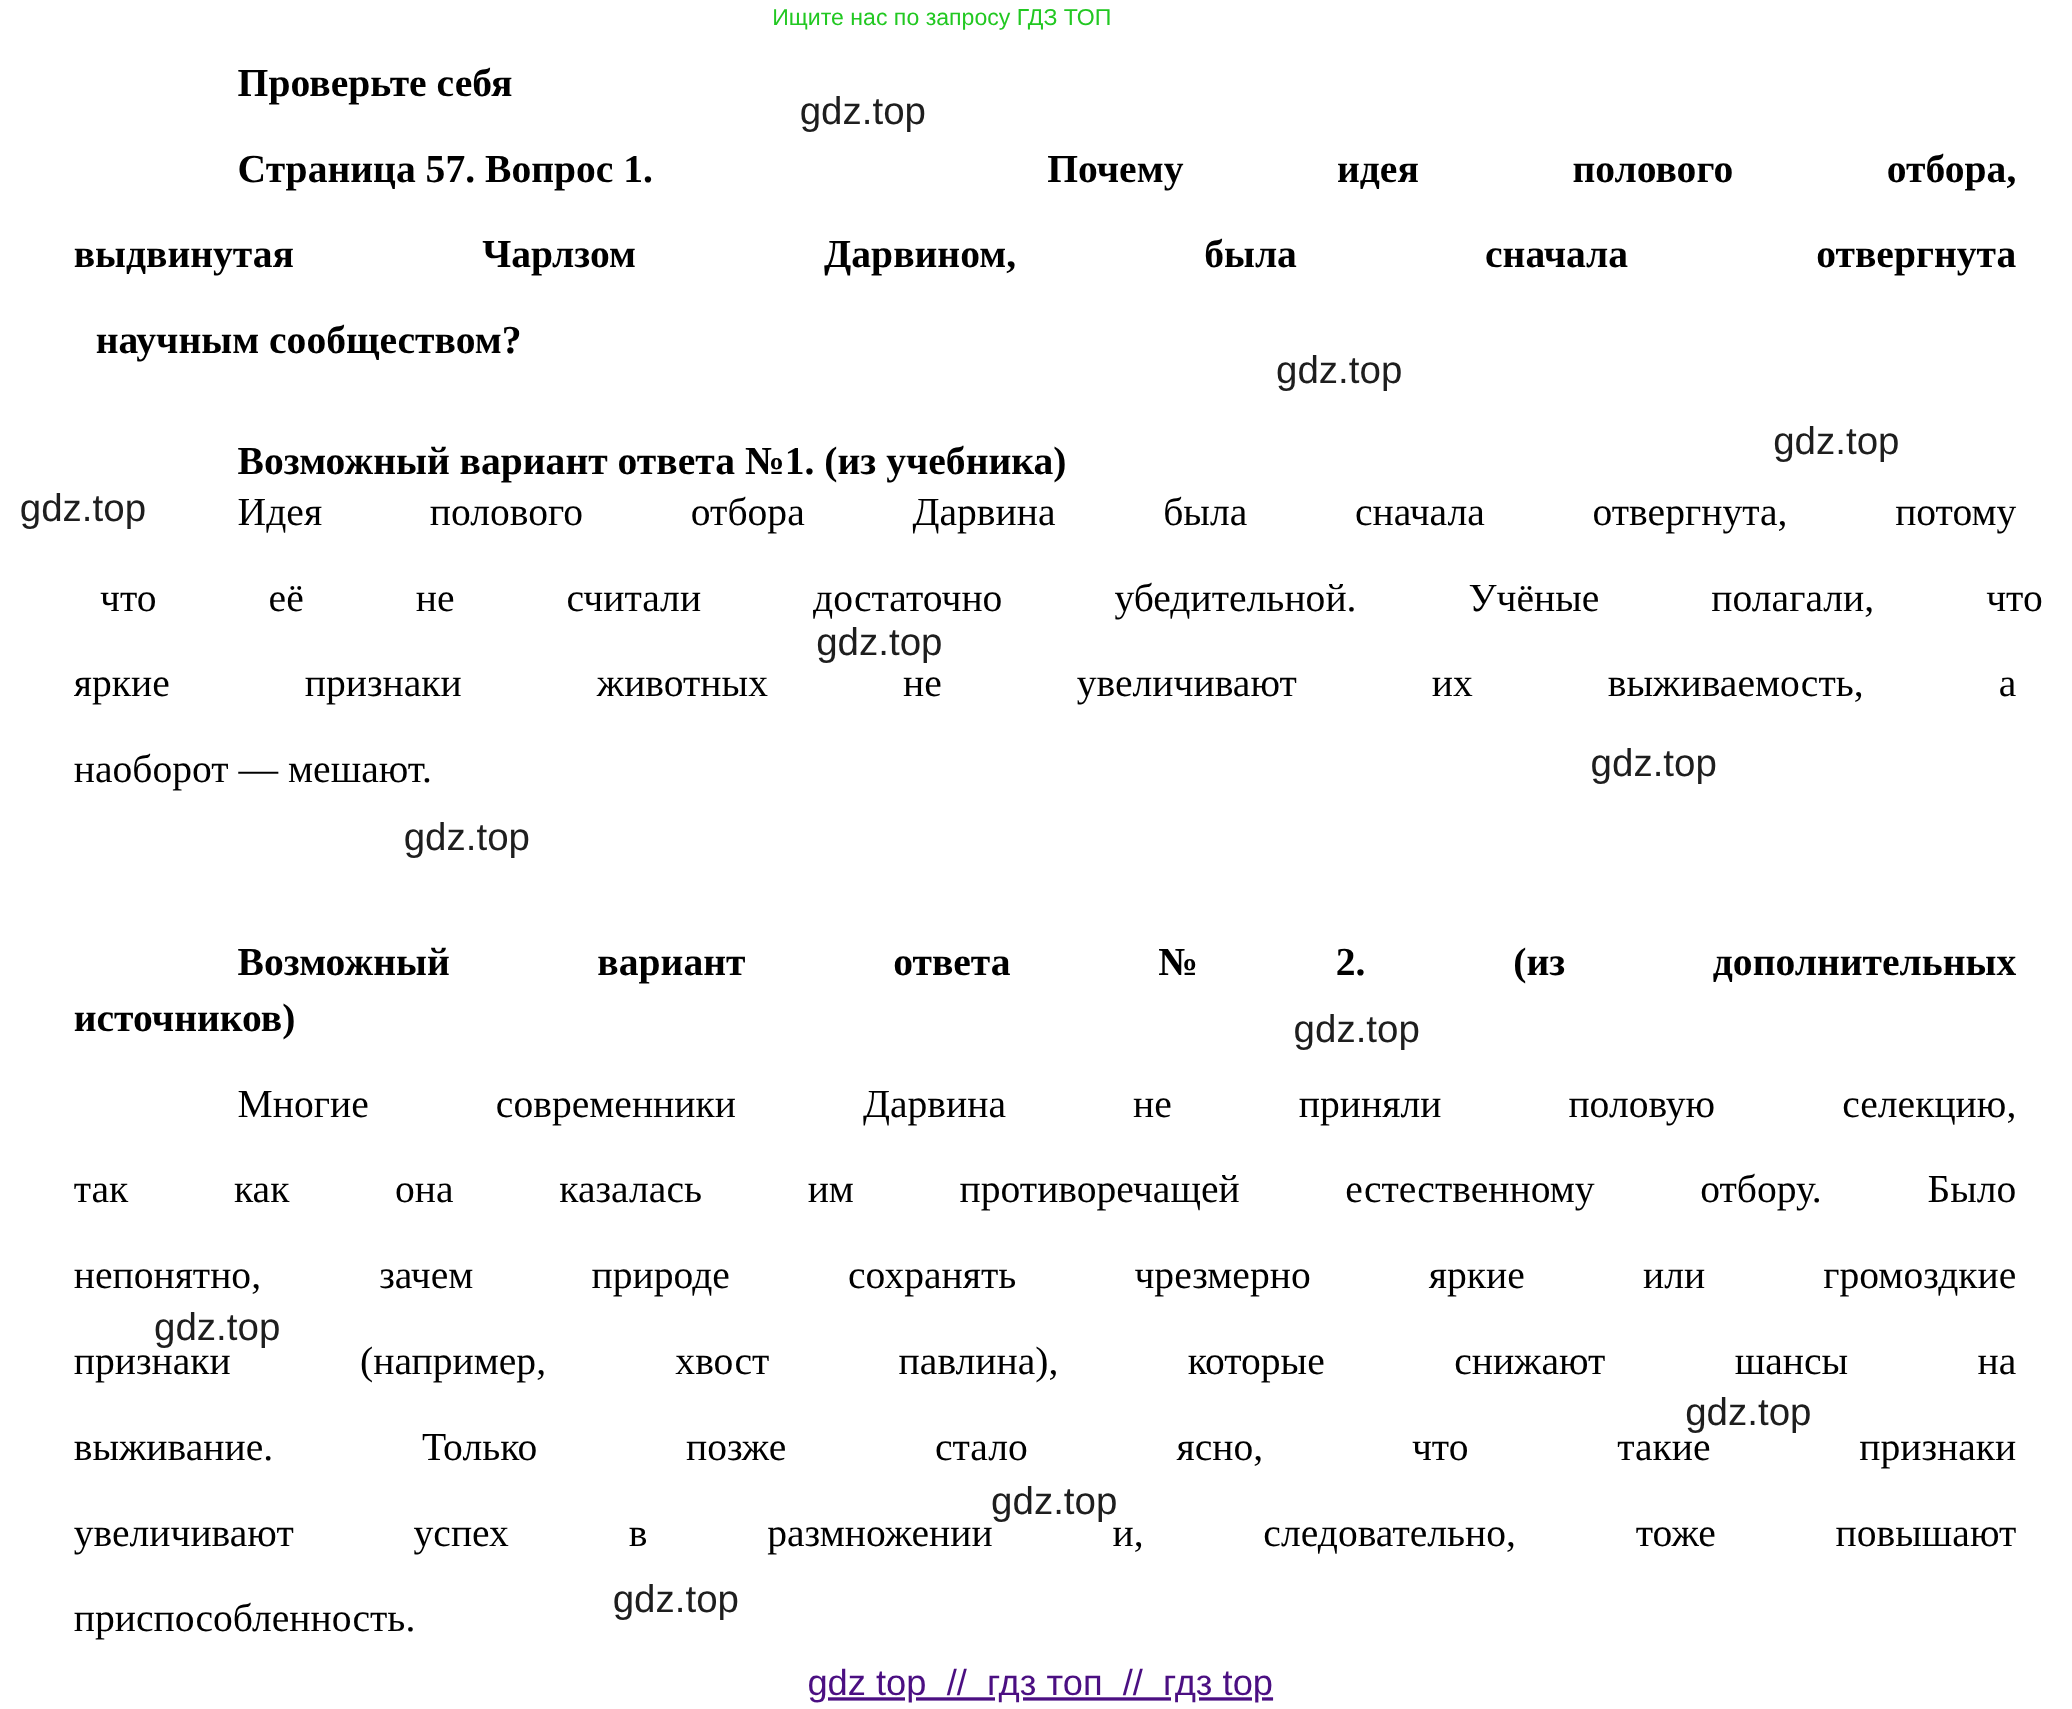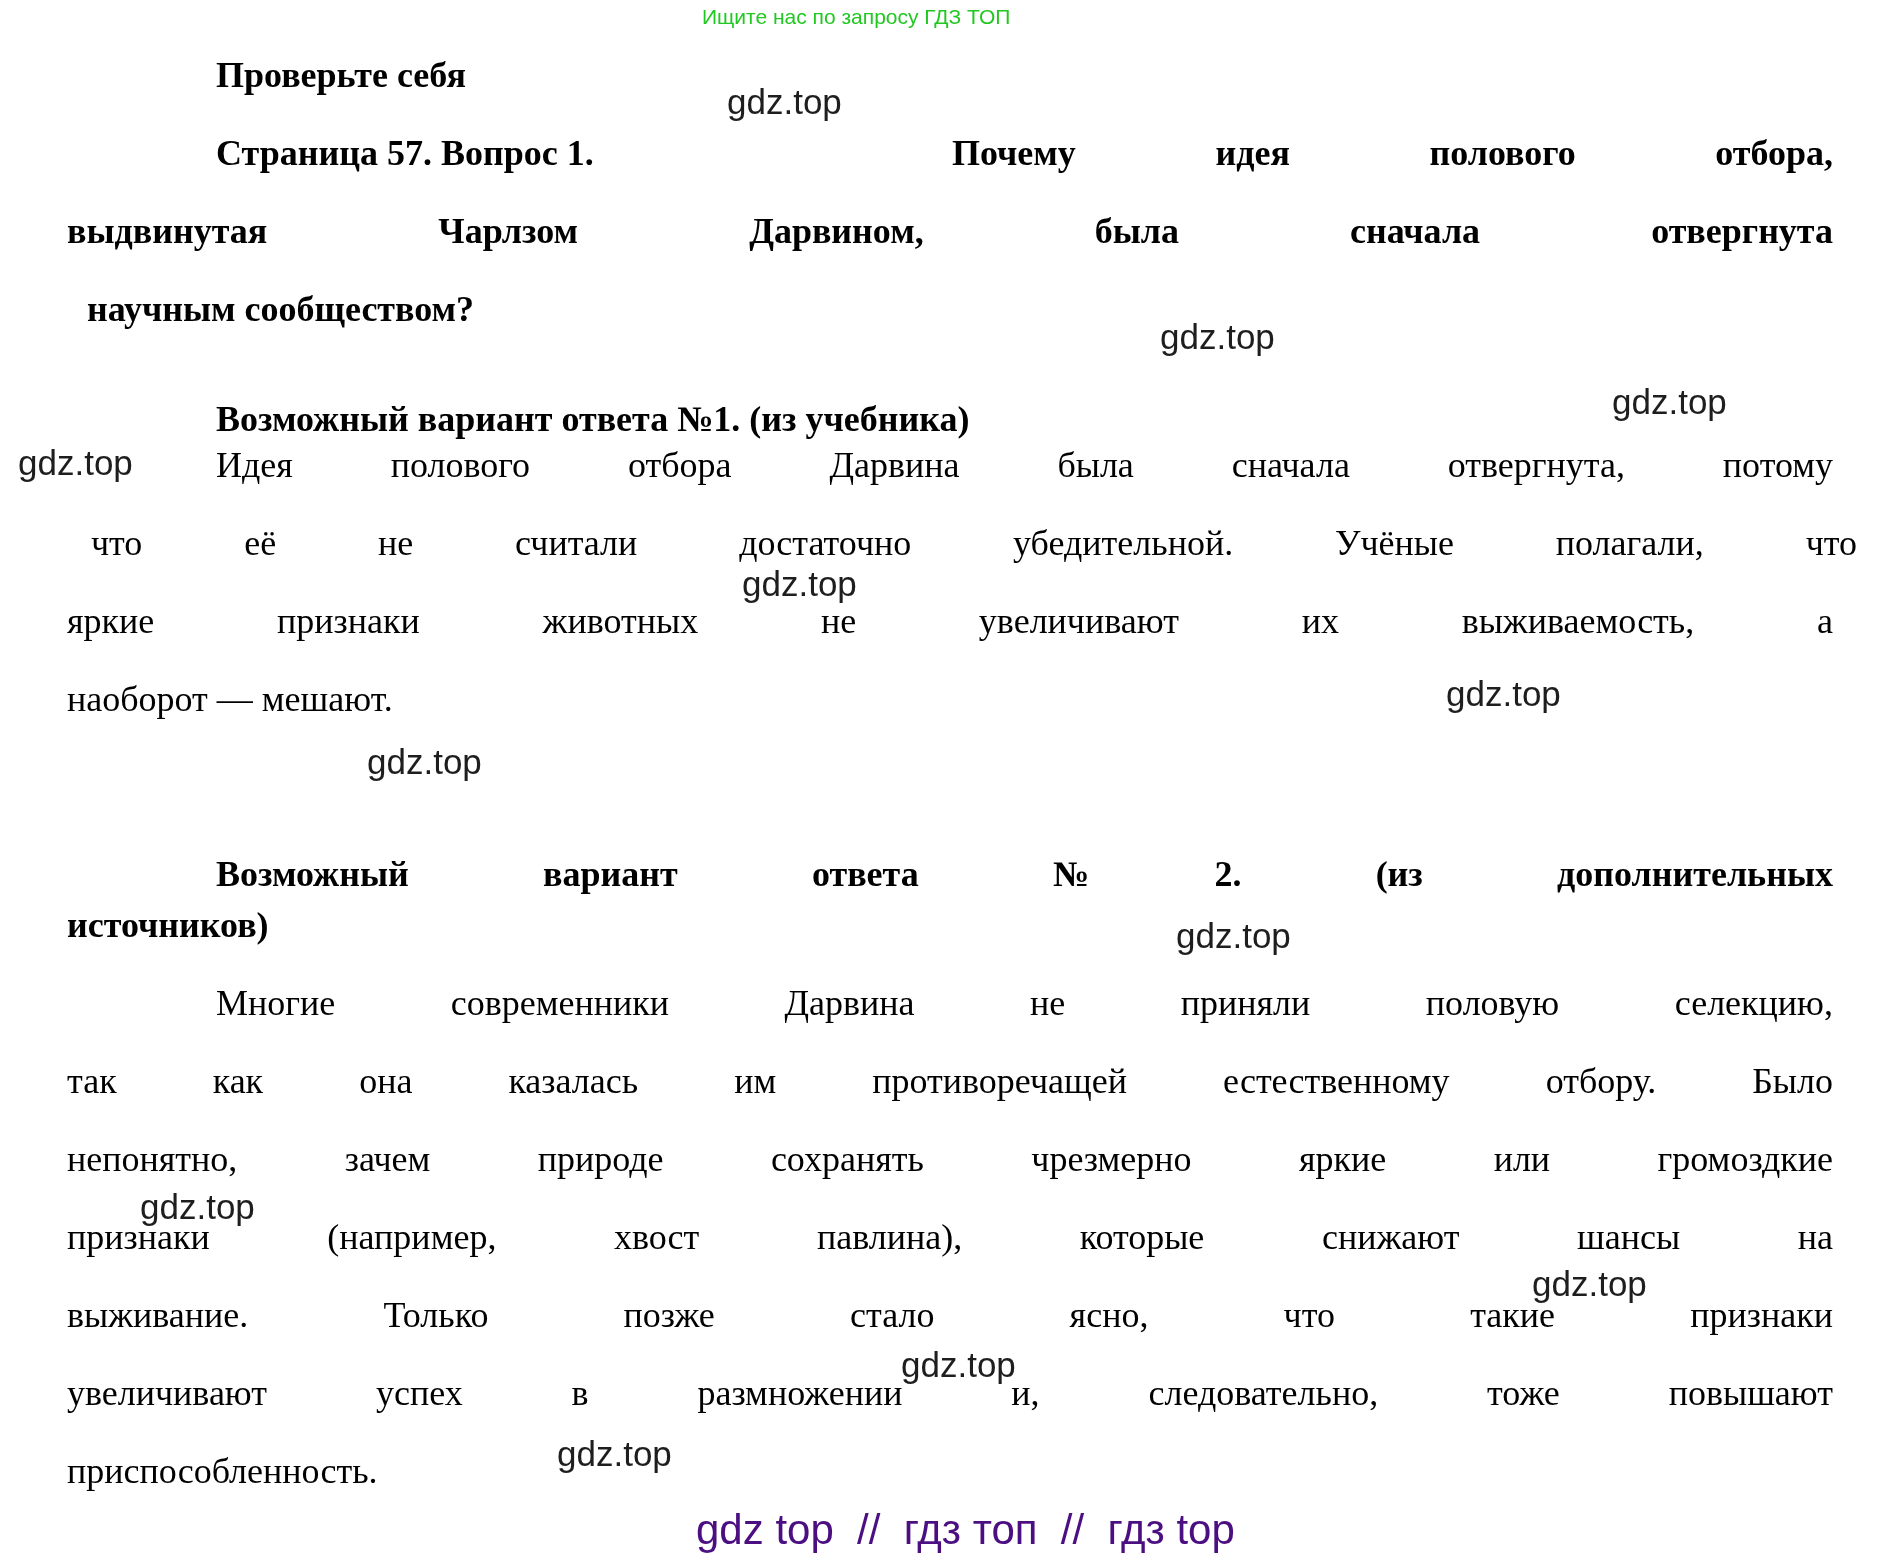--- a/index.html
+++ b/index.html
@@ -33,24 +33,25 @@
   }
   .top-banner {
     position: absolute;
     left: 702px; top: 0px;
     font-family: "Liberation Sans", "DejaVu Sans", sans-serif;
     font-size: 21px; line-height: 34px;
     white-space: nowrap;
   }
   .footer {
     position: absolute;
-    left: 696px; top: 1512px;
+    left: 734px; top: 1512px;
     font-family: "Liberation Sans", "DejaVu Sans", sans-serif;
-    font-size: 42px; line-height: 36px;
+    font-size: 33px; line-height: 36px;
     white-space: pre;
+    text-decoration: underline;
   }
 </style>
 </head>
 <body>
 
 <div class="page">
 
   <div class="top-banner" style="color:#22c822;">Ищите нас по запросу ГДЗ ТОП</div>
 
   <div class="line bold" style="left:216px; top:43px;">Проверьте себя</div>

